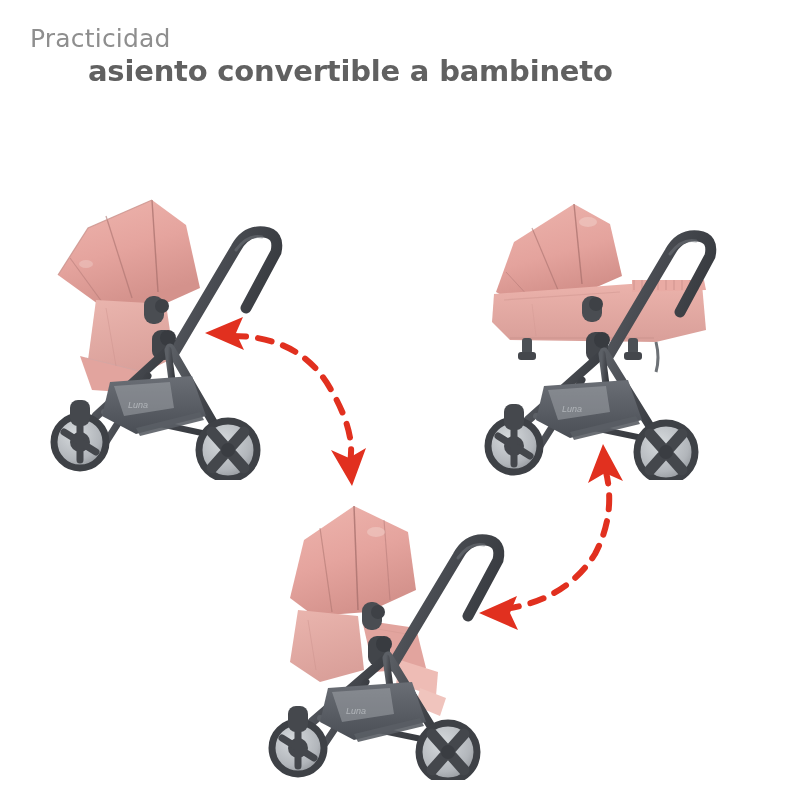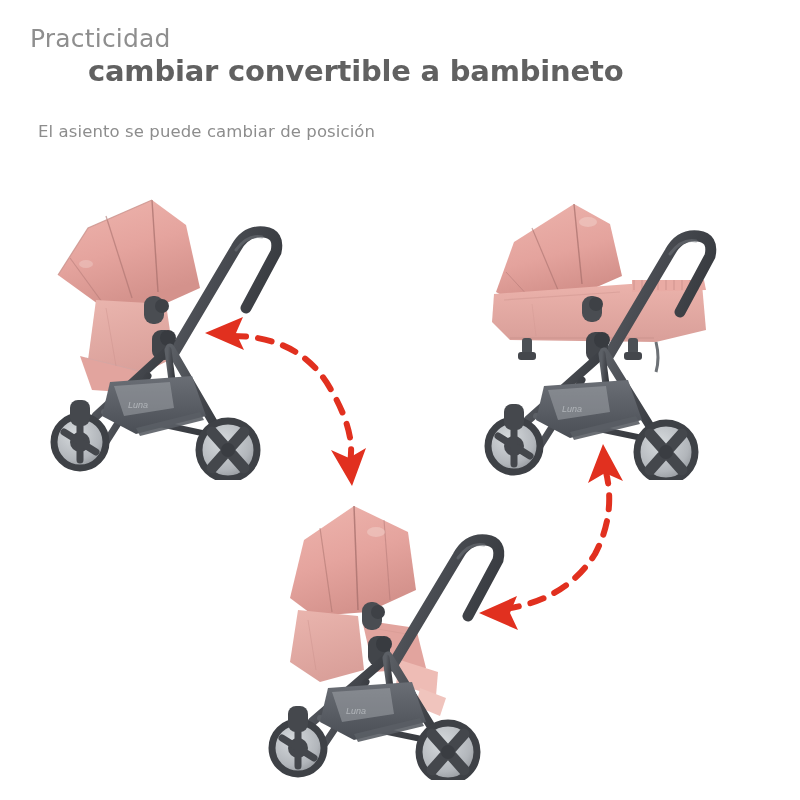--- a/index.html
+++ b/index.html
@@ -69,23 +69,22 @@
     width: 800px; height: 800px;
     pointer-events: none;
   }
 </style>
 </head>
 <body>
 
 <div class="page">
 
   <div class="eyebrow">Practicidad</div>
-  <div class="headline">cambiar convertible a bambineto</div>
-
-  <div class="caption left">El asiento se puede cambiar de posición</div>
+  <div class="headline">asiento convertible a bambineto</div>
+
 
   <div class="stroller" style="left:40px; top:180px;">
     <svg width="290" height="300" viewBox="0 0 290 300" xmlns="http://www.w3.org/2000/svg">
       <defs>
         <linearGradient id="s1canopy" x1="0" y1="0" x2="0.4" y2="1">
           <stop offset="0%" stop-color="#eeb5ae"></stop>
           <stop offset="55%" stop-color="#e5a49e"></stop>
           <stop offset="100%" stop-color="#d4928c"></stop>
         </linearGradient>
         <linearGradient id="s1seat" x1="0" y1="0" x2="0.3" y2="1">

